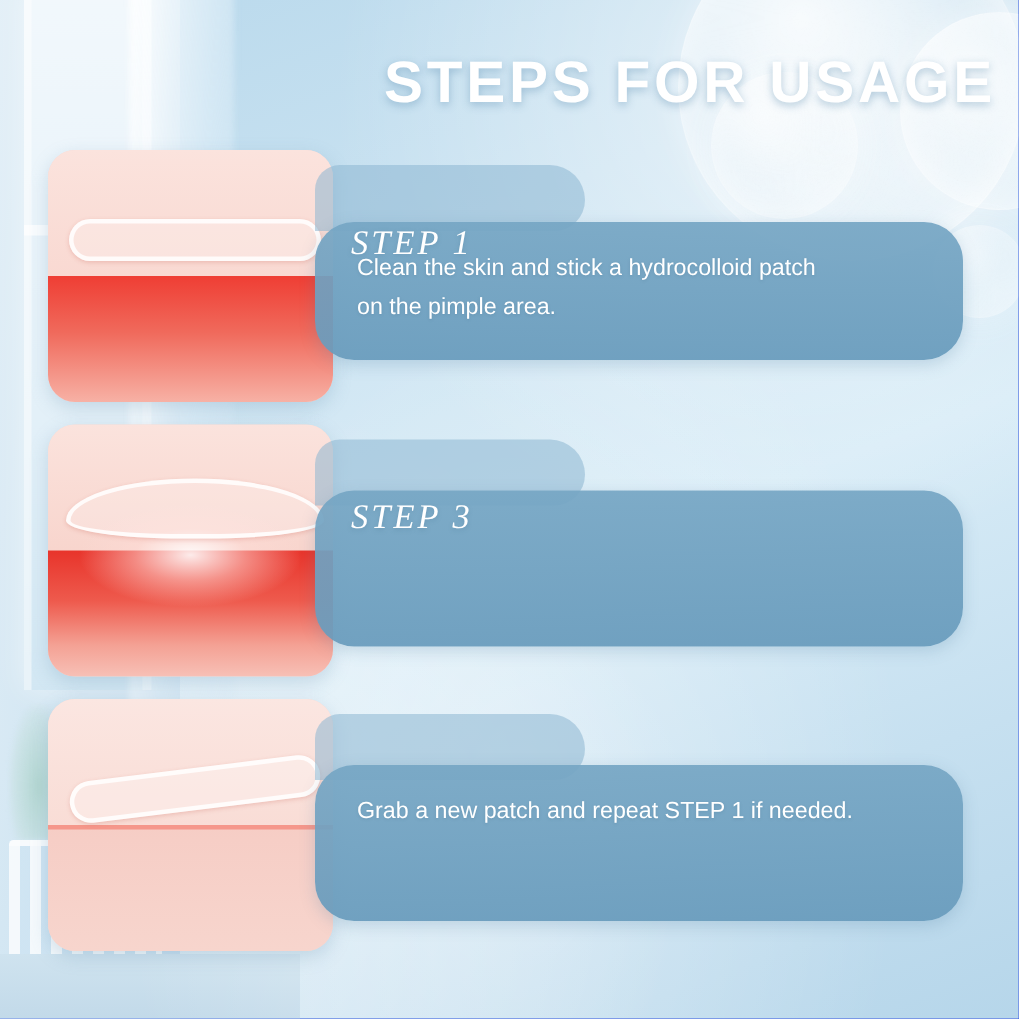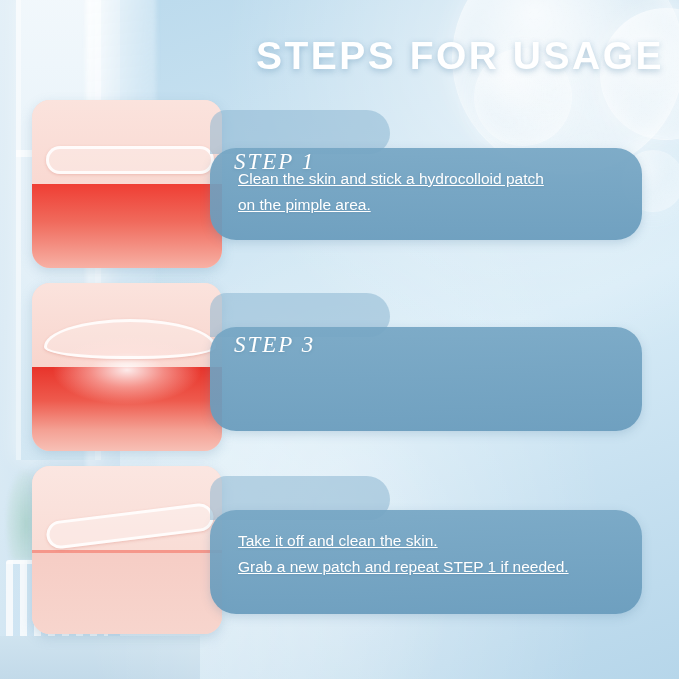--- a/index.html
+++ b/index.html
@@ -235,21 +235,20 @@
   .bubble-body {
     position: absolute;
     left: 28px;
     top: 18px;
     right: 16px;
     color: #ffffff;
     font-size: 15.5px;
     line-height: 26px;
     font-family: "Liberation Sans", sans-serif;
     text-shadow: 0 1px 2px rgba(70,110,140,0.25);
-    text-decoration: underline;
   }
   .bubble-body .line { white-space: nowrap; }
 
   
   .step-pill {
     position: absolute;
     left: 210px;
     top: 10px;
     width: 180px;
     height: 44px;
@@ -328,19 +327,18 @@
   <div class="step step-3">
     <div class="skin-card skin-3">
       <div class="skin-top"></div>
       <div class="skin-bottom"></div>
       <div class="divider"></div>
       <div class="patch patch-tilt"></div>
     </div>
     <div class="step-pill"></div>
     <div class="bubble-text tall">
       <div class="bubble-body">
-        <div class="line">Take it off and clean the skin.</div>
         <div class="line">Grab a new patch and repeat STEP 1 if needed.</div>
       </div>
     </div>
   </div>
 
 </div>
 
 </body></html>

